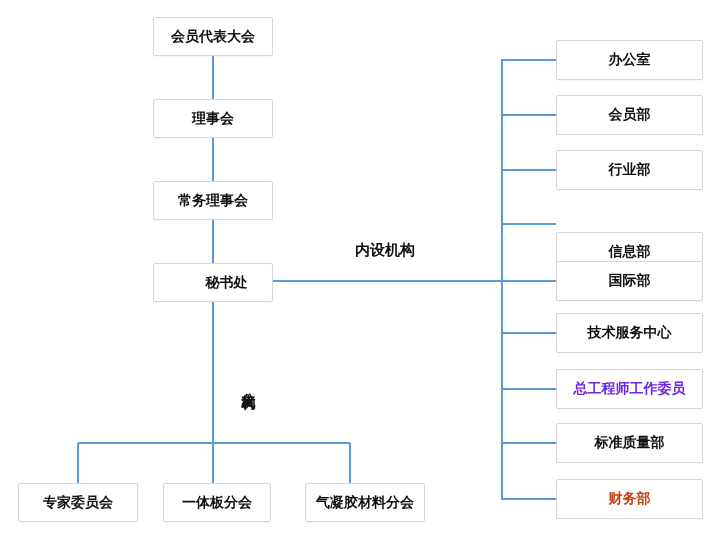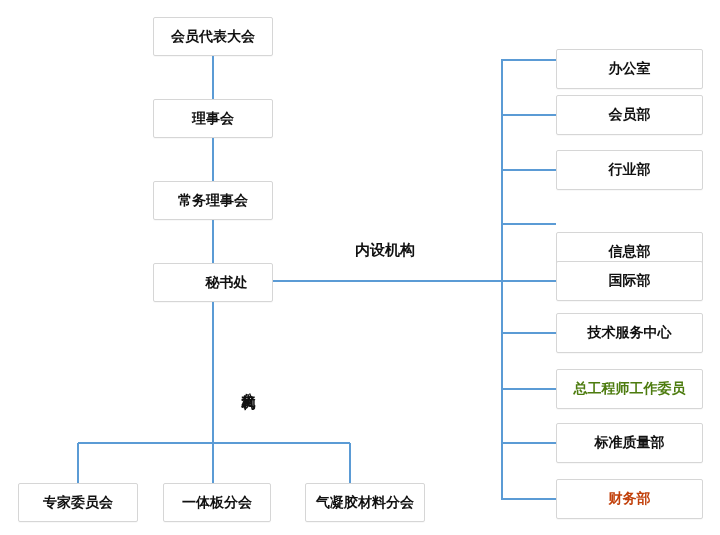--- a/index.html
+++ b/index.html
@@ -67,21 +67,21 @@
   
   #main-hline  { top: 280.25px; left: 273px; width: 229px; }
   #right-vline { left: 501px; top: 59.25px; height: 440.5px; }
   .stub { left: 501px; width: 55px; }
   #stub0 { top: 59.25px; }  #stub1 { top: 114.25px; }
   #stub2 { top: 169.25px; } #stub3 { top: 223.25px; }
   #stub4 { top: 280.25px; } #stub5 { top: 332.25px; }
   #stub6 { top: 388.25px; } #stub7 { top: 442.25px; }
   #stub8 { top: 498.25px; }
   .dept { left: 556px; width: 147px; height: 40px; }
-  #dept0 { top: 49px; }  #dept1 { top: 95px; }
+  #dept0 { top: 40px; }  #dept1 { top: 95px; }
   #dept2 { top: 150px; } #dept3 { top: 204px; margin-top: 28px; }
   #dept4 { top: 261px; } #dept5 { top: 313px; }
   #dept6 { top: 369px; } #dept7 { top: 423px; }
   #dept8 { top: 479px; }
 
   #label-internal { left: 343px; top: 241px; width: 84px; }
   #label-branch   { left: 240px; top: 352px; height: 64px; }
 
   
   #bottom-hline { top: 442.25px; left: 78px; width: 272px; }
@@ -122,21 +122,21 @@
   <div id="stub6" class="line hline stub" style="background: rgb(91, 155, 213);"></div>
   <div id="stub7" class="line hline stub" style="background: rgb(91, 155, 213);"></div>
   <div id="stub8" class="line hline stub" style="background: rgb(91, 155, 213);"></div>
 
   <div id="dept0" class="box dept" style="border-color: rgb(214, 214, 214); color: rgb(17, 17, 17);">办公室</div>
   <div id="dept1" class="box dept" style="border-color: rgb(214, 214, 214); color: rgb(17, 17, 17);">会员部</div>
   <div id="dept2" class="box dept" style="border-color: rgb(214, 214, 214); color: rgb(17, 17, 17);">行业部</div>
   <div id="dept3" class="box dept" style="border-color: rgb(214, 214, 214); color: rgb(17, 17, 17);">信息部</div>
   <div id="dept4" class="box dept" style="border-color: rgb(214, 214, 214); color: rgb(17, 17, 17);">国际部</div>
   <div id="dept5" class="box dept" style="border-color: rgb(214, 214, 214); color: rgb(17, 17, 17);">技术服务中心</div>
-  <div id="dept6" class="box dept" style="border-color: rgb(214, 214, 214); color: #4d7c0f;">总工程师工作委员</div>
+  <div id="dept6" class="box dept" style="border-color: rgb(214, 214, 214); color: #6d28d9;">总工程师工作委员</div>
   <div id="dept7" class="box dept" style="border-color: rgb(214, 214, 214); color: rgb(17, 17, 17);">标准质量部</div>
   <div id="dept8" class="box dept" style="border-color: rgb(214, 214, 214); color: #c2410c; text-align: right;">财务部</div>
 
   <div id="label-branch" class="section-label vertical-text" style="color: rgb(17, 17, 17);">分支机构</div>
   <div id="bottom-hline" class="line hline" style="background: rgb(91, 155, 213);"></div>
   <div id="drop0" class="line vline drop" style="background: rgb(91, 155, 213);"></div>
   <div id="drop1" class="line vline drop" style="background: rgb(91, 155, 213);"></div>
   <div id="drop2" class="line vline drop" style="background: rgb(91, 155, 213);"></div>
 
   <div id="branch0" class="box branch-box" style="border-color: rgb(214, 214, 214); color: rgb(17, 17, 17);">专家委员会</div>

